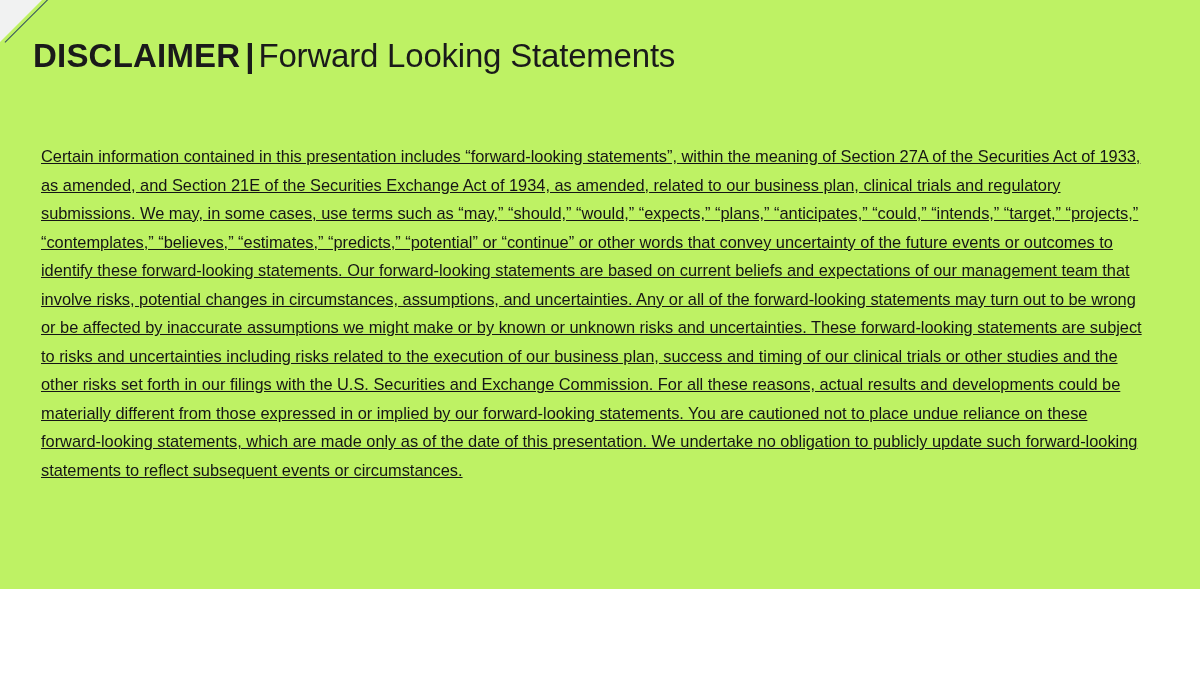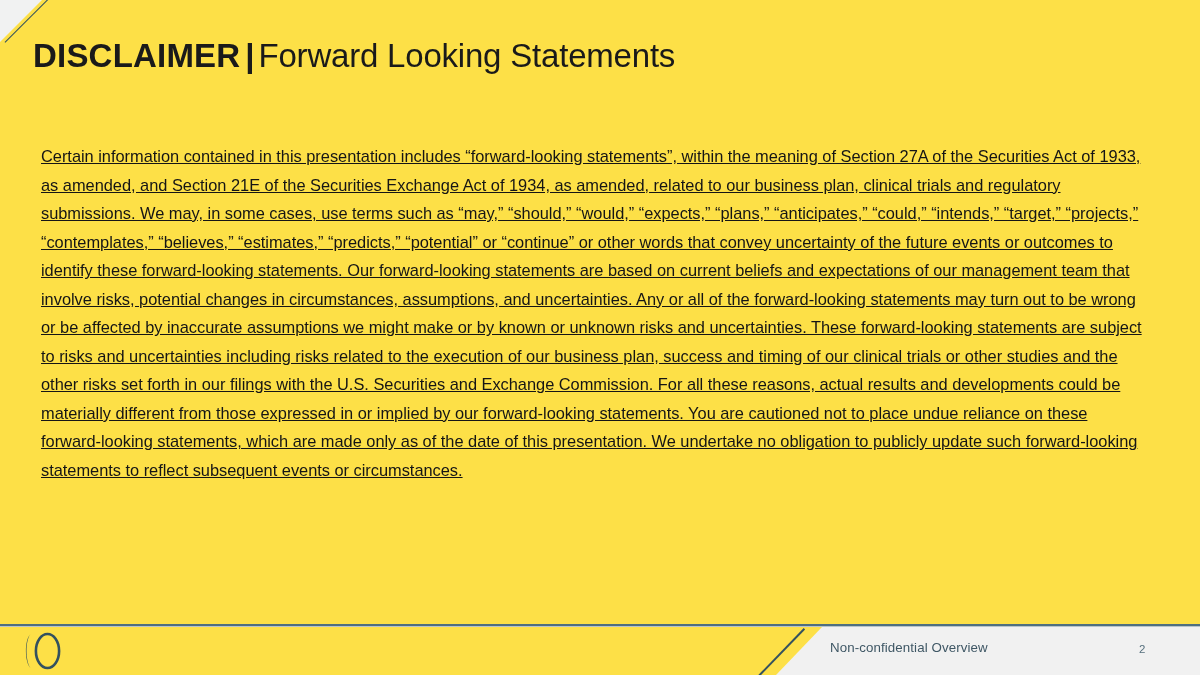--- a/index.html
+++ b/index.html
@@ -8,22 +8,22 @@
     padding: 0;
     background: #ffffff;
   }
   body {
     font-family: "Liberation Sans", "DejaVu Sans", sans-serif;
   }
 
   .slide {
     position: relative;
     width: 1200px;
-    height: 675px;
-    background: #fde047;
+    height: 589px;
+    background: #bef264;
     overflow: hidden;
   }
 
   
   .corner-wedge {
     position: absolute;
     left: 0;
     top: 0;
     width: 42px;
     height: 42px;

